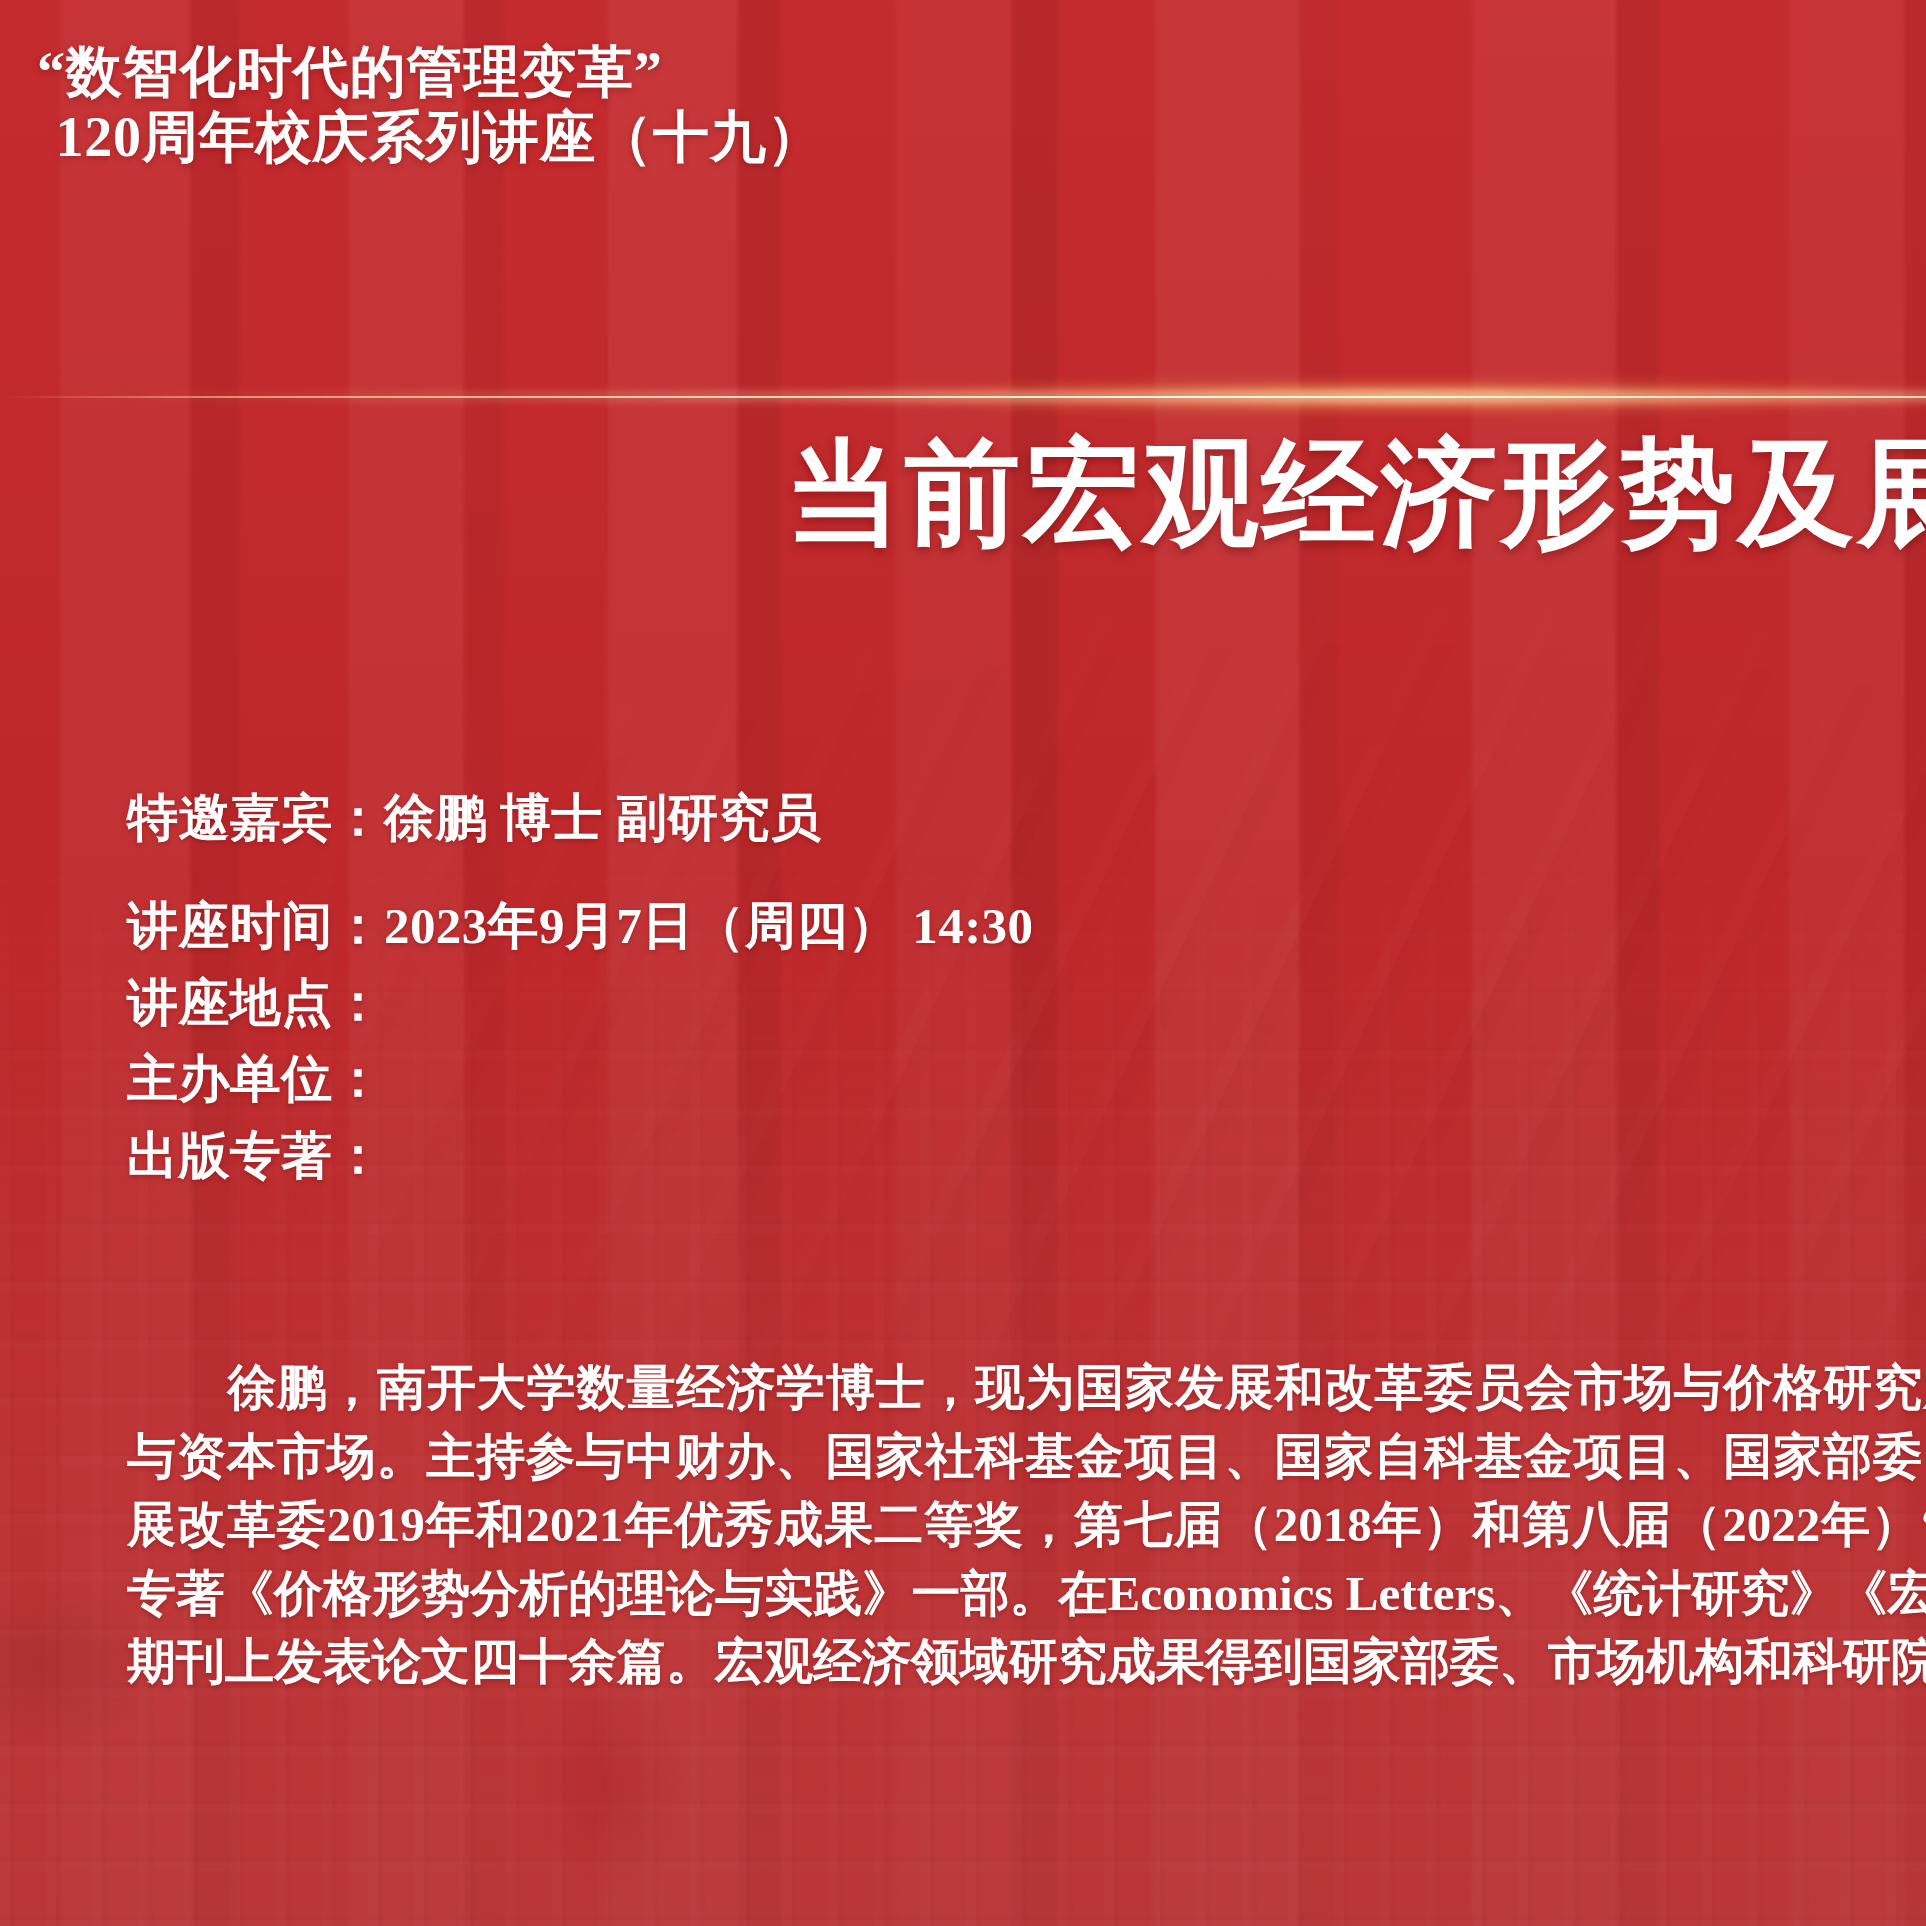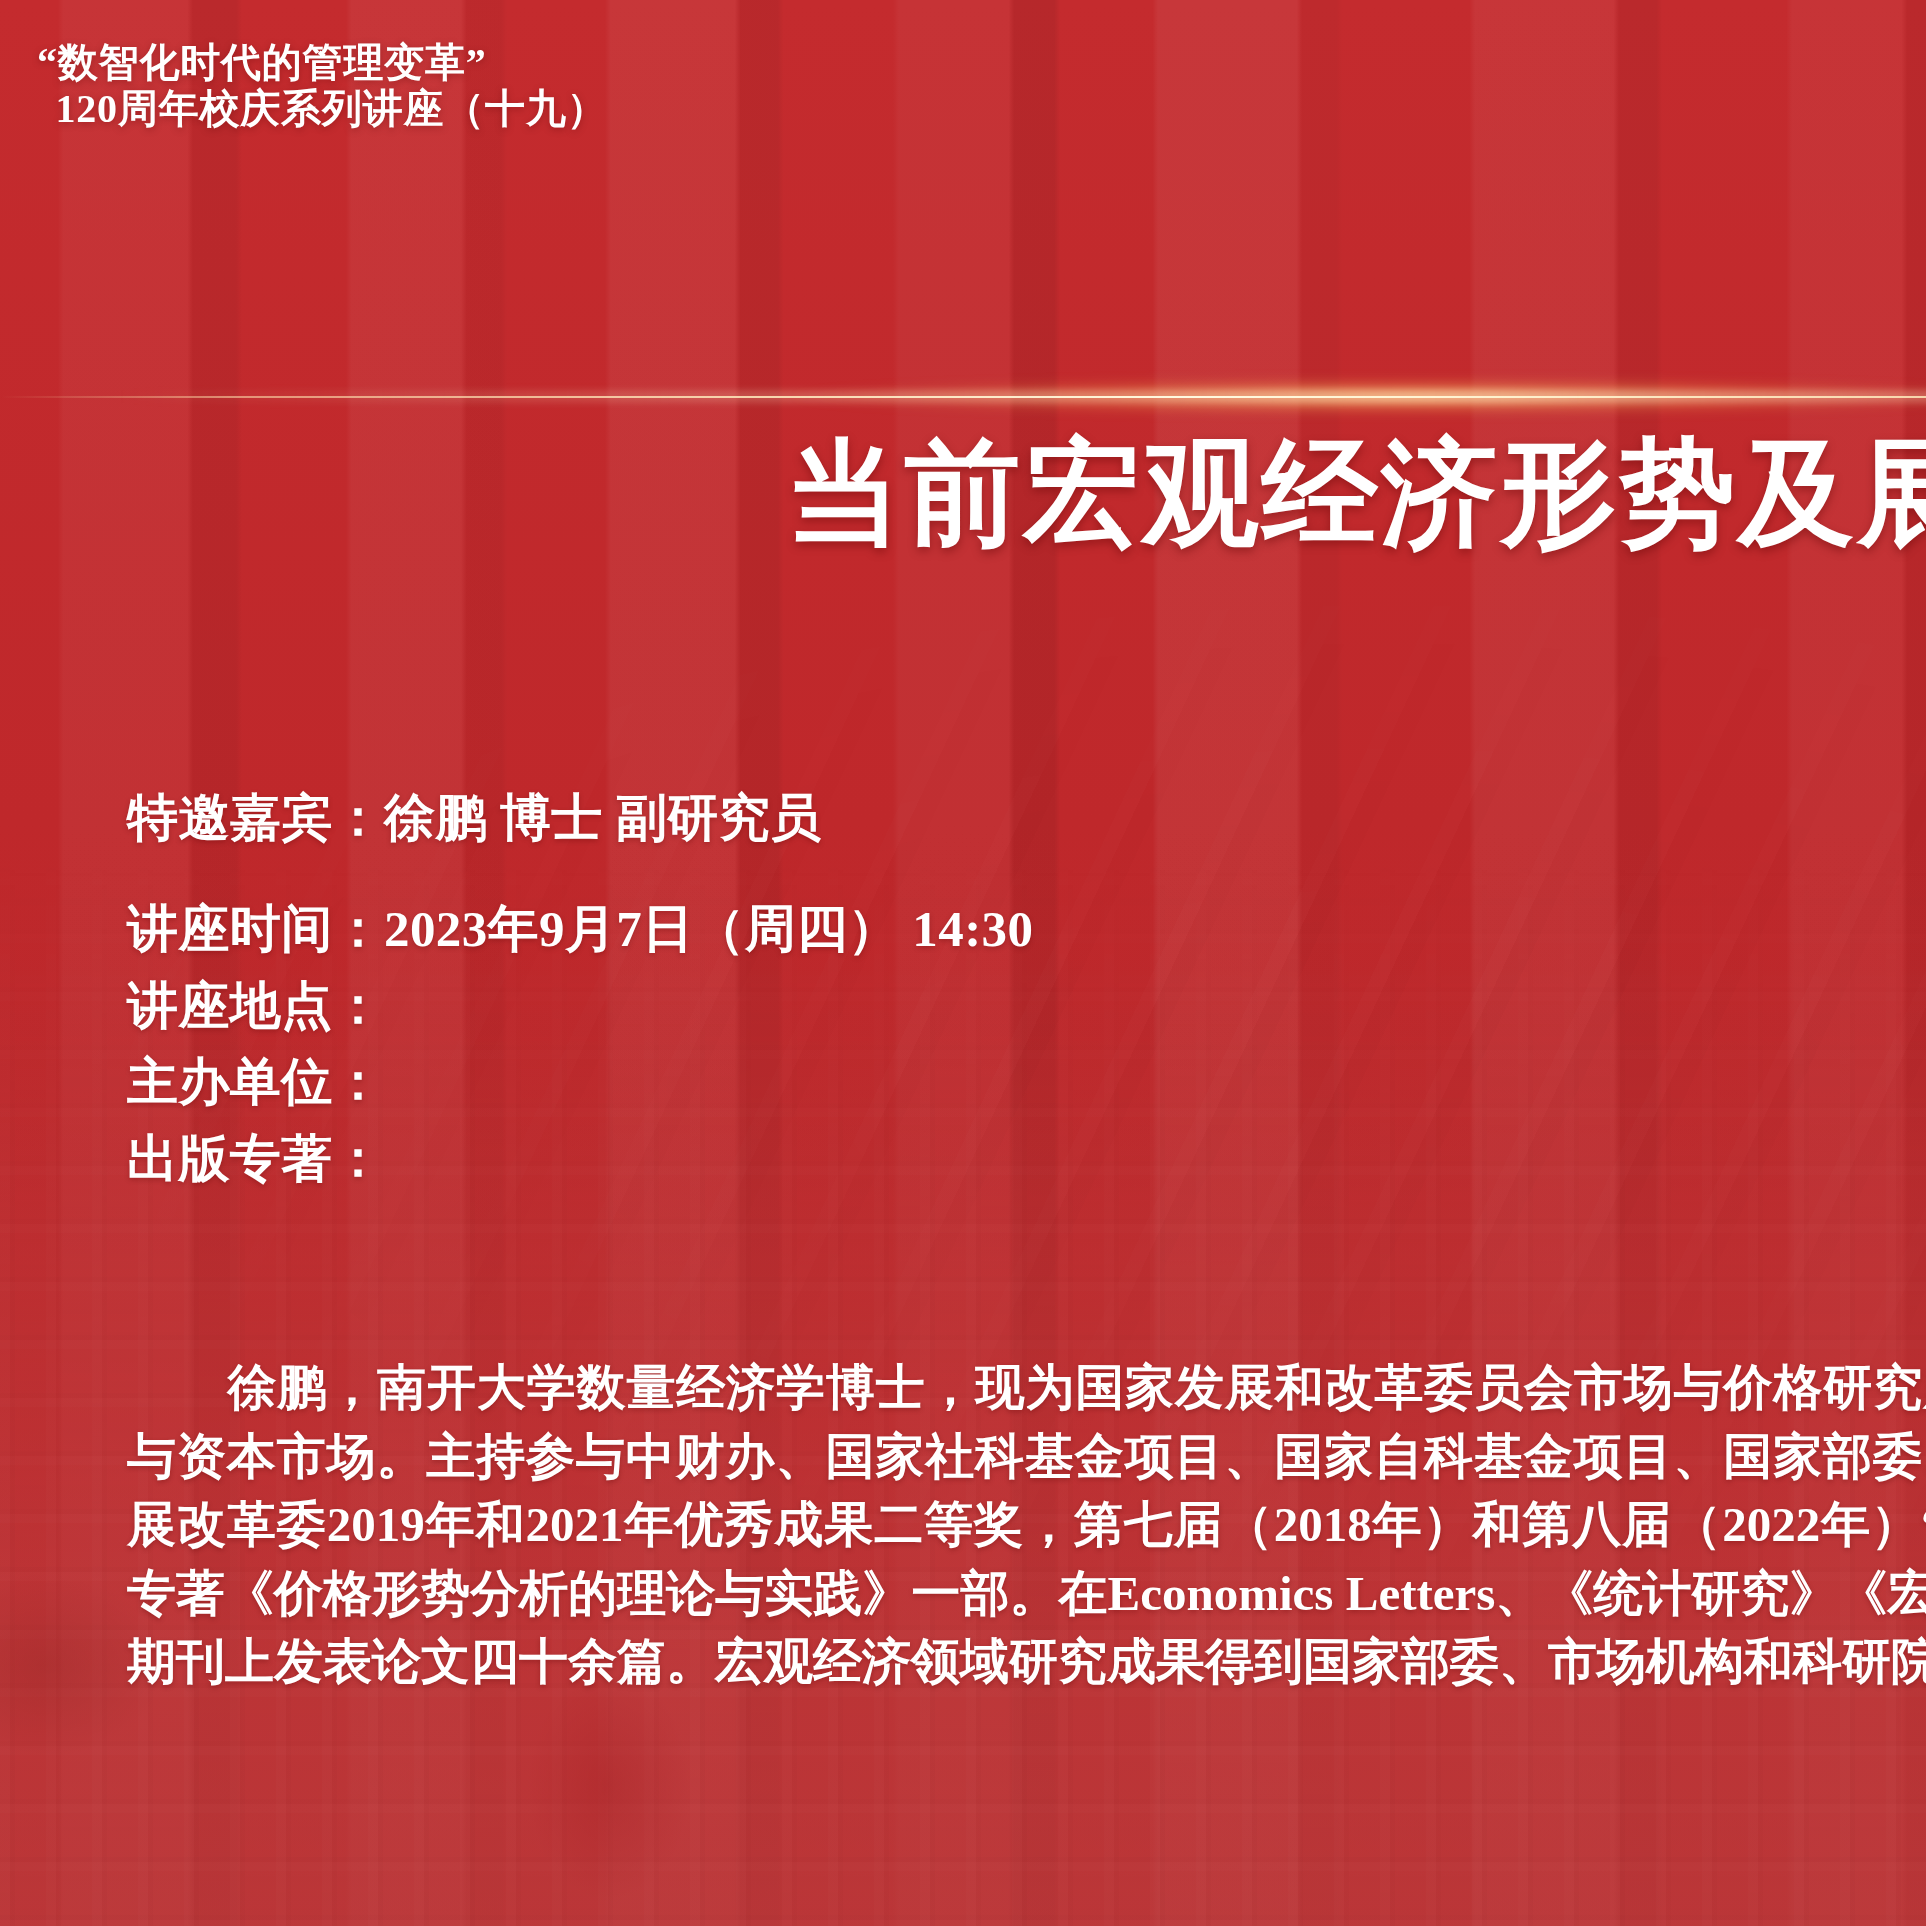--- a/index.html
+++ b/index.html
@@ -99,21 +99,21 @@
     mask-image:radial-gradient(ellipse 70% 80% at 48% 50%, #000 20%, transparent 78%);
   }
 
   
   .header{
     position:absolute;left:0;right:0;top:0;height:347px;
   }
   .kicker{
     position:absolute;left:37px;top:40px;
     line-height:1.16;
-    font-size:40px;
+    font-size:56px;
     font-weight:700;
     letter-spacing:0.8px;
     text-shadow:0 2.3px 7px rgba(90,0,0,.35);
   }
   .kicker div{white-space:nowrap;}
   .kicker .k2{margin-left:18.5px;}
 
   
   .divider{
     position:absolute;left:0;right:0;top:368px;height:58px;pointer-events:none;
@@ -162,21 +162,21 @@
     position:absolute;left:127px;top:761px;width:1849px;
   }
   .info-row{
     display:flex;align-items:baseline;
     font-size:51px;font-weight:700;line-height:1;
     margin-bottom:25.4px;
     letter-spacing:0.4px;
     text-shadow:0 1.9px 5.4px rgba(90,0,0,.3);
     white-space:nowrap;
   }
-  .info-label{flex:0 0 auto;font-family:Liberation Mono, monospace;}
+  .info-label{flex:0 0 auto;}
   .info-value{flex:0 0 auto;margin-top:32px;}
 
   
   .bio{
     position:absolute;left:127px;top:1354px;width:2643px;
     font-size:49px;
     font-weight:700;
     line-height:1.40;
     letter-spacing:0px;
     text-align:justify;

